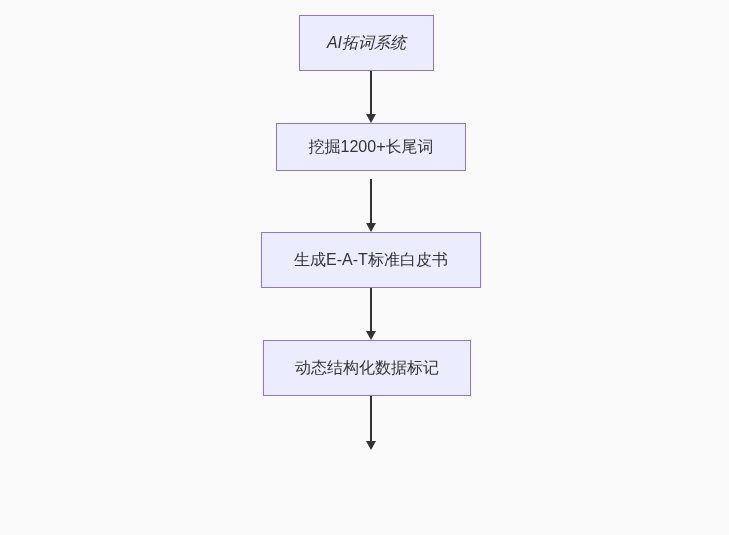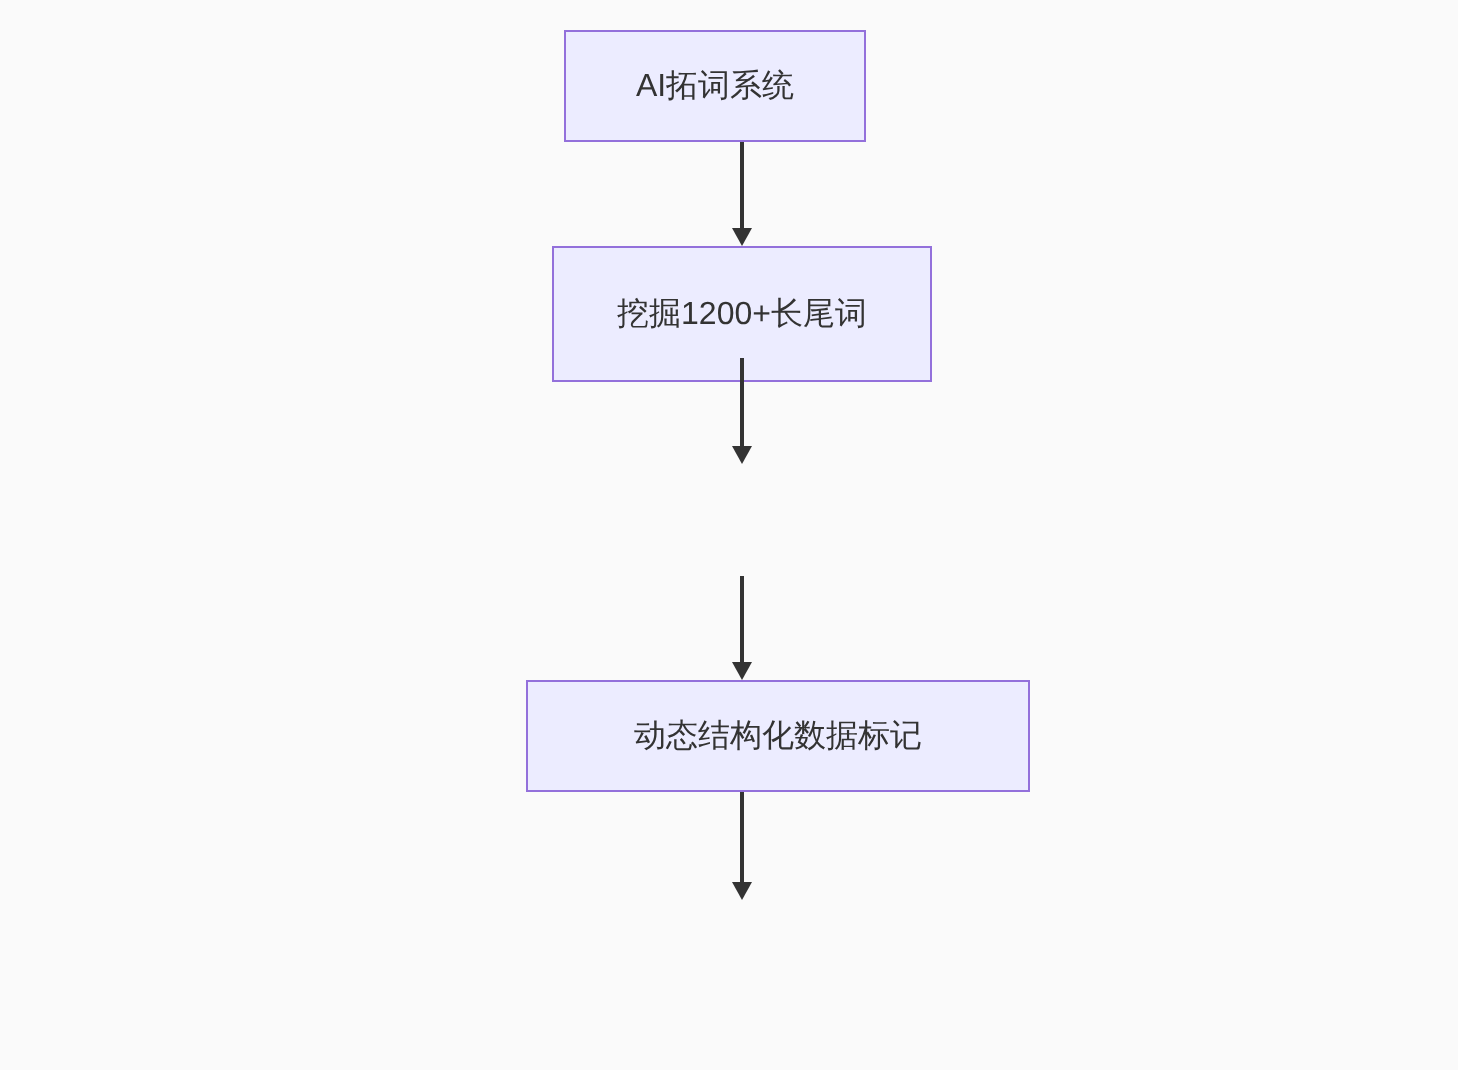--- a/index.html
+++ b/index.html
@@ -50,24 +50,24 @@
     background: var(--arrow-color);
   }
   .edge .head{
     width:0;
     height:0;
     border-left:5px solid transparent;
     border-right:5px solid transparent;
     border-top:9px solid var(--arrow-color);
   }
   
-  #node-1{ left:282px; top:15px;  width:151px; height:56px; }
-  #node-2{ left:276px; top:123px; width:190px; height:68px; }
+  #node-1{ left:299px; top:15px;  width:135px; height:56px;font-style:italic; }
+  #node-2{ left:276px; top:123px; width:190px; height:48px; }
   #node-3{ left:261px; top:232px; width:220px; height:56px; }
-  #node-4{ left:263px; top:340px; width:252px; height:56px; }
+  #node-4{ left:263px; top:340px; width:208px; height:56px; }
   #node-5{ left:253px; top:450px; width:234px; height:56px; }
   
   #edge-1{ left:366px; top:71px;  height:52px; }
   #edge-2{ left:366px; top:179px; height:53px; }
   #edge-3{ left:366px; top:288px; height:52px; }
   #edge-4{ left:366px; top:396px; height:54px; }
 </style>
 </head>
 <body>
 
@@ -84,20 +84,23 @@
 
   <div class="flow-node" id="node-2">
     <span>挖掘1200+长尾词</span>
   </div>
 
   <div class="edge" id="edge-2">
     <div class="line"></div>
     <div class="head"></div>
   </div>
 
+  <div class="flow-node" id="node-3">
+    <span>生成E-A-T标准白皮书</span>
+  </div>
 
   <div class="edge" id="edge-3">
     <div class="line"></div>
     <div class="head"></div>
   </div>
 
   <div class="flow-node" id="node-4">
     <span>动态结构化数据标记</span>
   </div>
 

